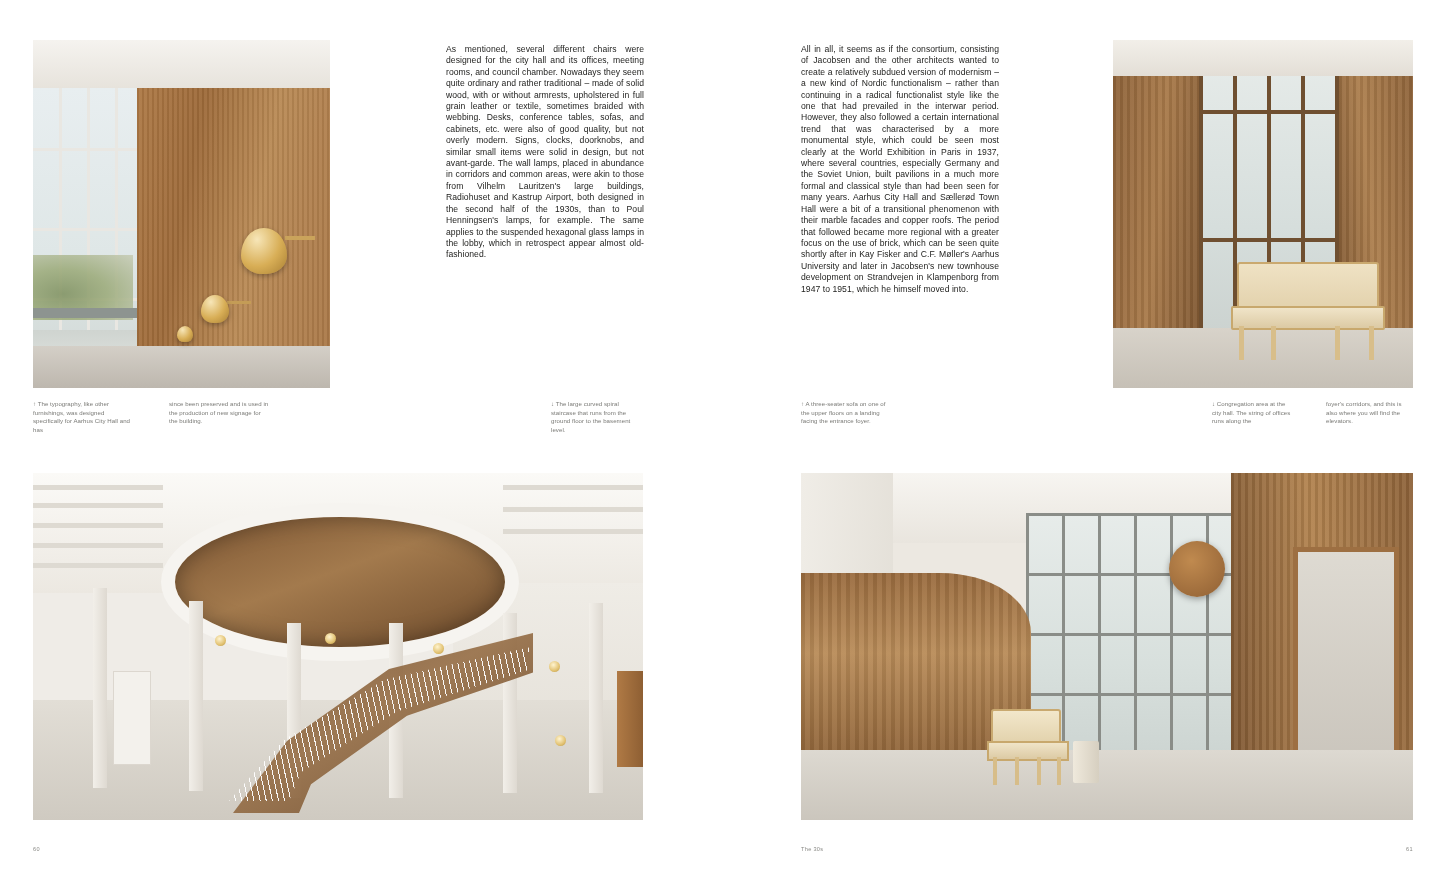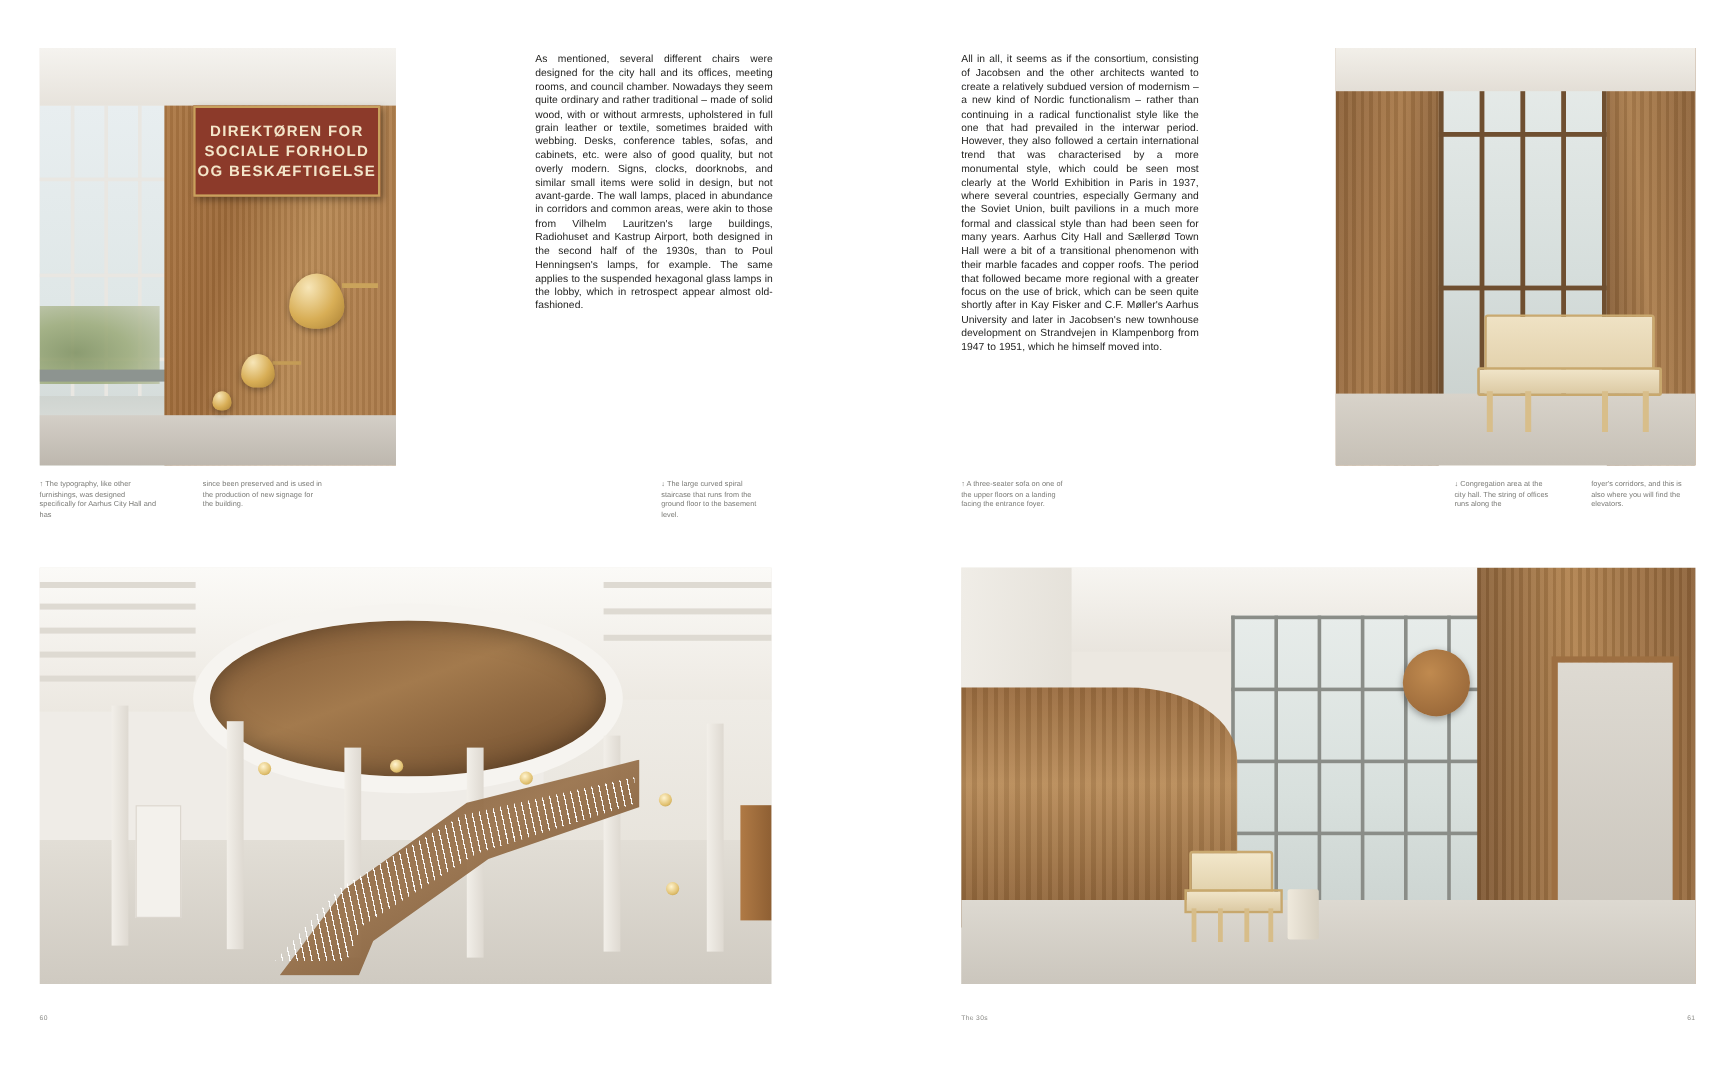--- a/index.html
+++ b/index.html
@@ -268,25 +268,20 @@
       <div class="transom" style="top:140px"></div>
       <div class="transom" style="top:210px"></div>
     </div>
     <div id="p1-greenery"></div>
     <div id="p1-rail"></div>
     <div id="p1-rail2"></div>
     <div id="p1-wall"></div>
     <div id="p1-ceiling"></div>
     <div id="p1-floor"></div>
 
-    <div id="p1-sign">
-      <span>DIREKTØREN FOR</span>
-      <span>SOCIALE FORHOLD</span>
-      <span>OG BESKÆFTIGELSE</span>
-    </div>
 
     <div id="p1-lamp-a-stem"></div>
     <div class="lamp-shade" id="p1-lamp-a"></div>
     <div id="p1-lamp-b-stem"></div>
     <div class="lamp-shade" id="p1-lamp-b"></div>
     <div class="lamp-shade" id="p1-lamp-c"></div>
   </div>
 
   <div class="col" id="col-1" style="left:446px; top:44px; width:198px;">As mentioned, several different chairs were designed for the city hall and its offices, meeting rooms, and council chamber. Nowadays they seem quite ordinary and rather traditional – made of solid wood, with or without armrests, upholstered in full grain leather or textile, sometimes braided with webbing. Desks, conference tables, sofas, and cabinets, etc. were also of good quality, but not overly modern. Signs, clocks, doorknobs, and similar small items were solid in design, but not avant-garde. The wall lamps, placed in abundance in corridors and common areas, were akin to those from Vilhelm Lauritzen's large buildings, Radiohuset and Kastrup Airport, both designed in the second half of the 1930s, than to Poul Henningsen's lamps, for example. The same applies to the suspended hexagonal glass lamps in the lobby, which in retrospect appear almost old-fashioned.</div>
 

